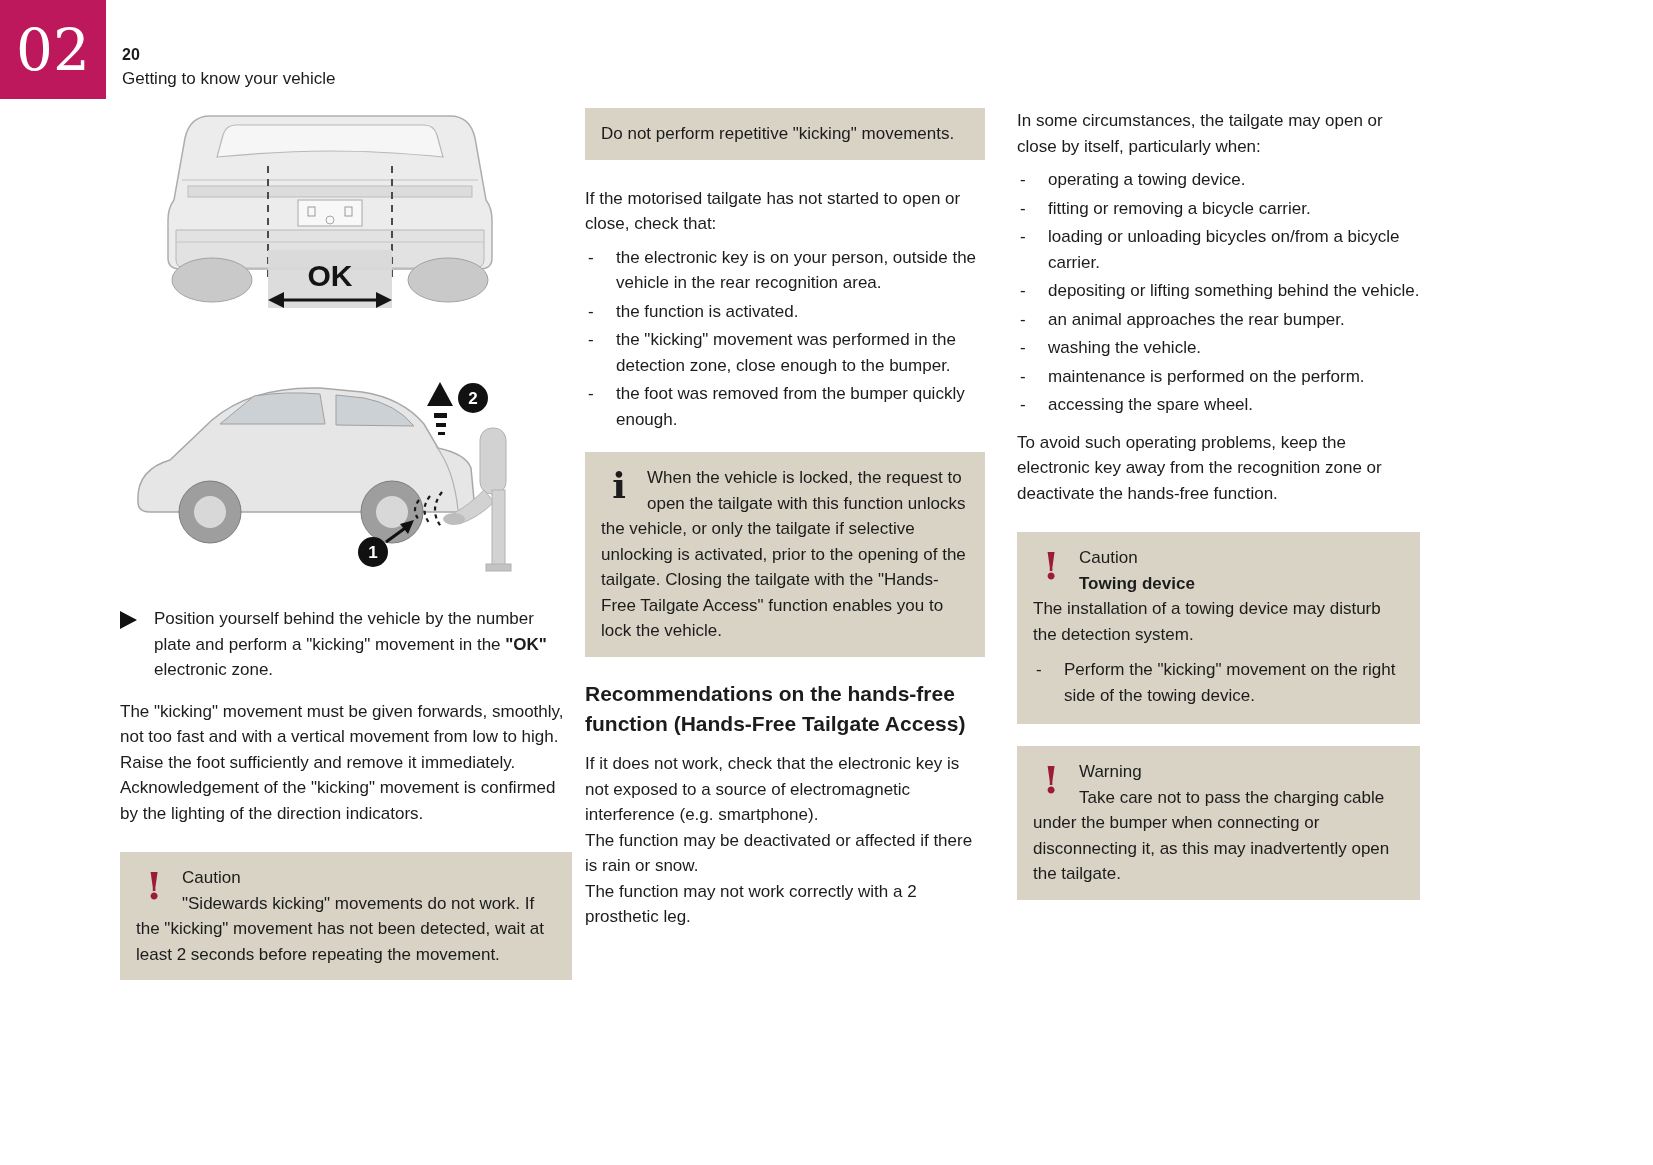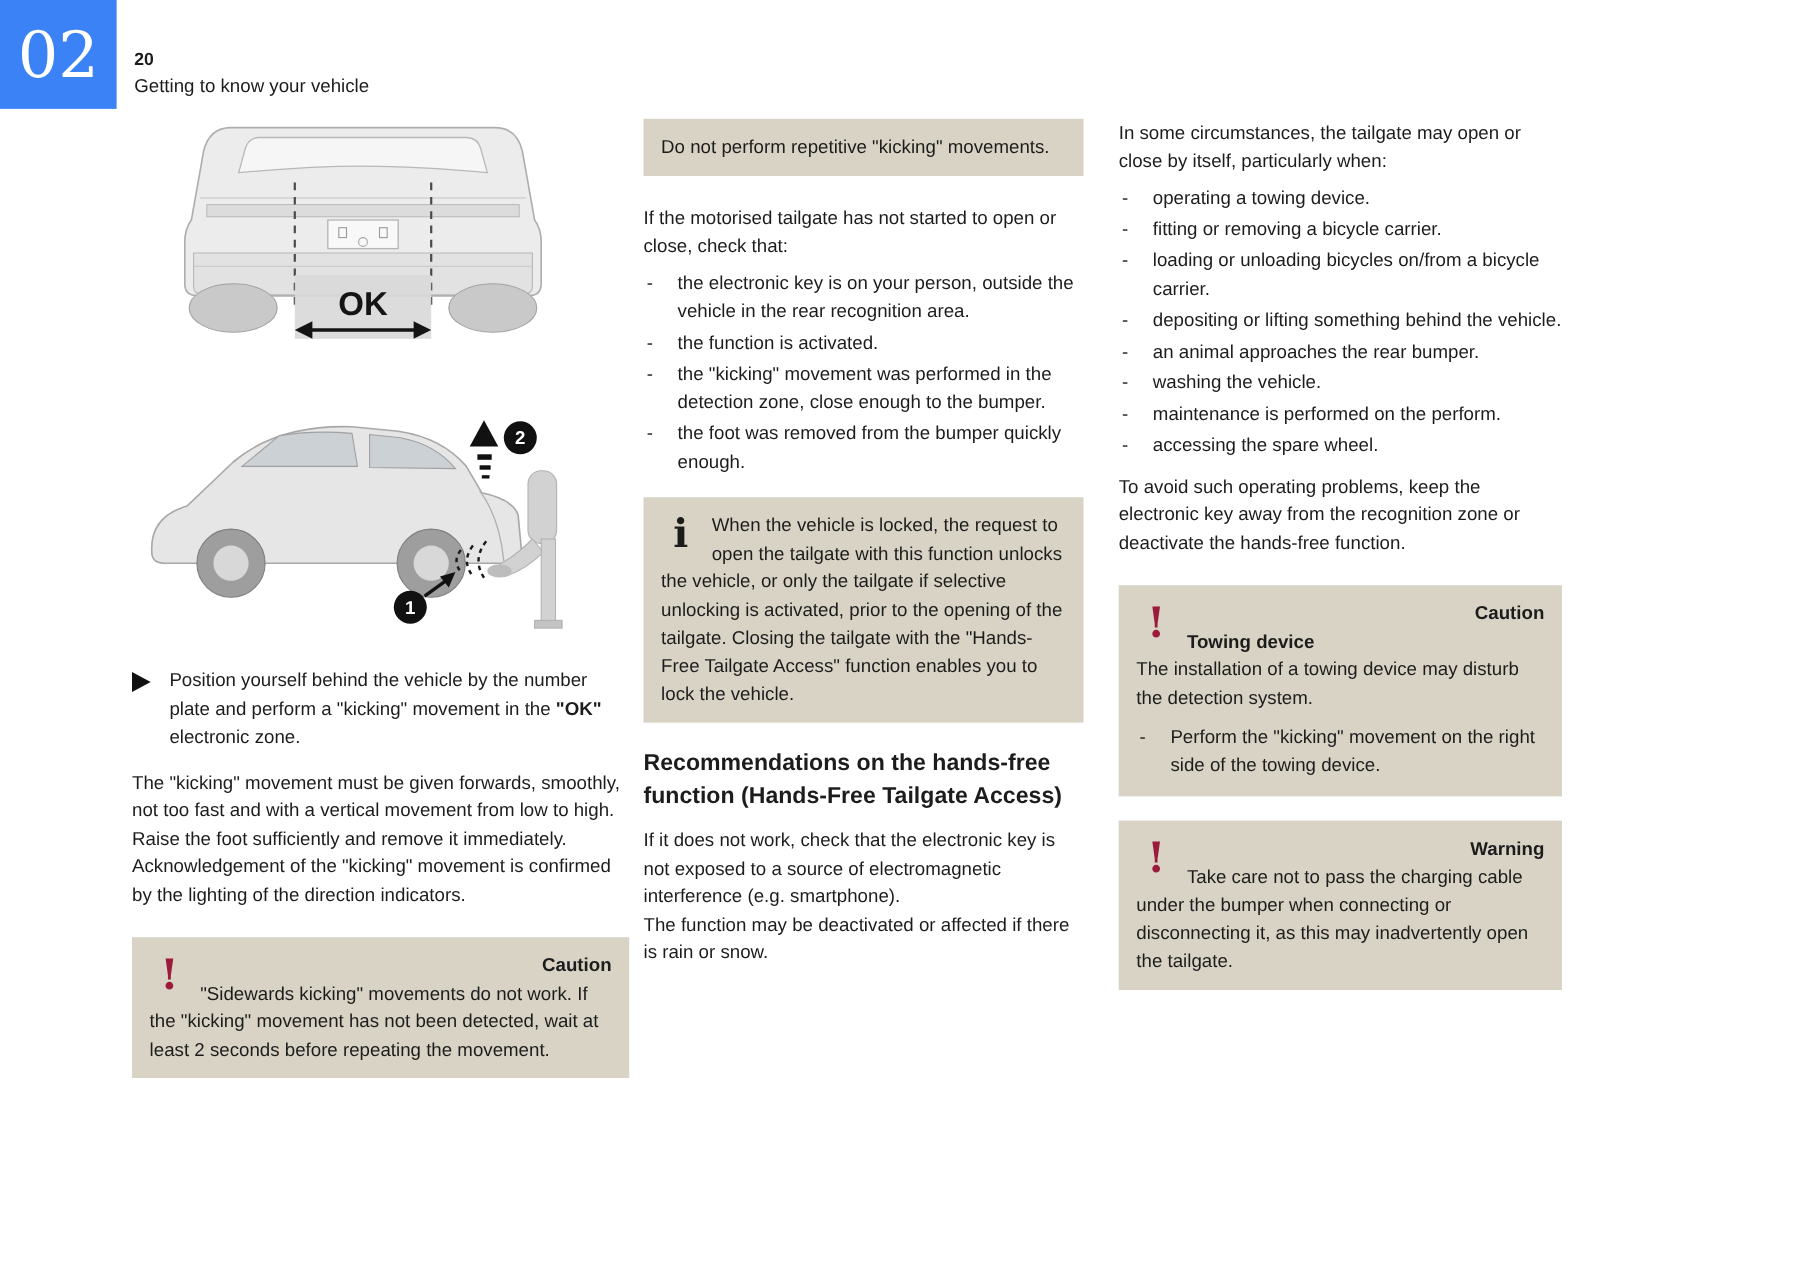--- a/index.html
+++ b/index.html
@@ -9,21 +9,21 @@
     font-family:"Liberation Sans", sans-serif;
     color:#1c1c1c;
     position:relative;
     overflow:hidden;
   }
   .page { position:absolute; inset:0; }
 
   
   .chapter-badge {
     position:absolute; left:0; top:0; width:106px; height:99px;
-    background:#3b82f6; color:#fff;
+    background:#be185d; color:#fff;
     display:flex; align-items:center; justify-content:center;
     font-family:"DejaVu Serif", serif; font-size:58px; font-weight:400;
   }
   .page-head { position:absolute; left:122px; top:46px; }
   .page-number { font-weight:bold; font-size:16px; }
   .section-title { font-size:17px; margin-top:5px; }
 
   
   .col { position:absolute; top:108px; font-size:17px; line-height:1.5; }
   .col-1 { left:120px; width:452px; }
@@ -51,21 +51,21 @@
     font-family:"DejaVu Serif", serif; font-weight:bold;
     font-size:38px; line-height:0.95; color:#9b1b3b;
     margin:3px 12px 4px 2px;
   }
   .info-i {
     float:left; width:28px; text-align:center;
     font-family:"DejaVu Serif", serif; font-weight:bold;
     font-size:36px; line-height:1; color:#1c1c1c;
     margin:2px 14px 6px 4px;
   }
-  .box-title { font-weight:bold;text-align:right; }
+  .box-title { font-weight:normal; }
   .box-subtitle { font-weight:bold; }
   .box-body { }
 
   
   ul.dash { list-style:none; margin:8px 0 12px; }
   ul.dash li { position:relative; padding-left:31px; margin:3px 0; }
   ul.dash li::before { content:"-"; position:absolute; left:3px; top:0; }
   ul.dash.in-box { margin:10px 0 0; }
 
   h2.sub-heading {
@@ -200,20 +200,21 @@
 
     <aside class="box info-box">
       <span class="info-i">i</span>
       <span class="box-body">When the vehicle is locked, the request to open the tailgate with this function unlocks the vehicle, or only the tailgate if selective unlocking is activated, prior to the opening of the tailgate. Closing the tailgate with the "Hands-Free Tailgate Access" function enables you to lock the vehicle.</span>
     </aside>
 
     <h2 class="sub-heading">Recommendations on the hands-free function (Hands-Free Tailgate Access)</h2>
 
     <p class="body-para">If it does not work, check that the electronic key is not exposed to a source of electromagnetic interference (e.g. smartphone).</p>
     <p class="body-para">The function may be deactivated or affected if there is rain or snow.</p>
+    <p class="body-para">The function may not work correctly with a 2 prosthetic leg.</p>
   </div>
 
   <div class="col col-3">
 
     <p class="body-para">In some circumstances, the tailgate may open or close by itself, particularly when:</p>
 
     <ul class="dash">
       <li>operating a towing device.</li>
       <li>fitting or removing a bicycle carrier.</li>
       <li>loading or unloading bicycles on/from a bicycle carrier.</li>

